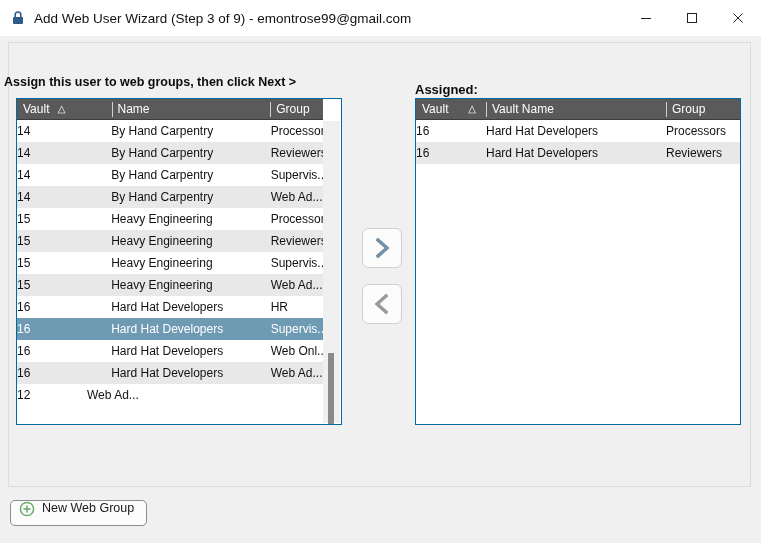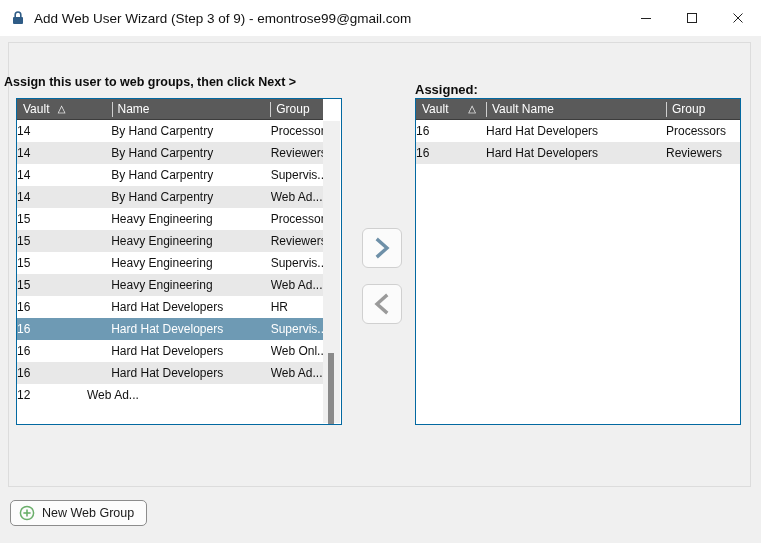--- a/index.html
+++ b/index.html
@@ -232,21 +232,20 @@
   .newgroup-btn {
     position: absolute;
     left: 10px;
     top: 464px;
     height: 26px;
     padding: 0 12px 0 8px;
     background: #fcfcfc;
     border: 1px solid #8c8c8c;
     border-radius: 5px;
     display: flex;
-    align-items: center;
     font-size: 12.5px;
     color: #1a1a1a;
     box-sizing: border-box;
   }
   .newgroup-btn .plus-icon {
     width: 16px;
     height: 16px;
     margin-right: 7px;
     flex: 0 0 auto;
     display: block;

